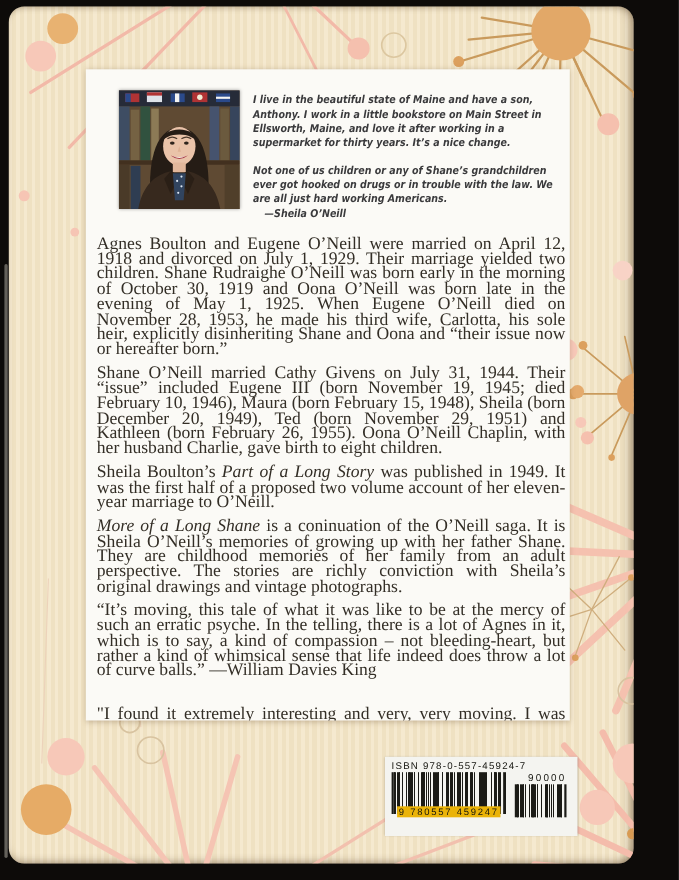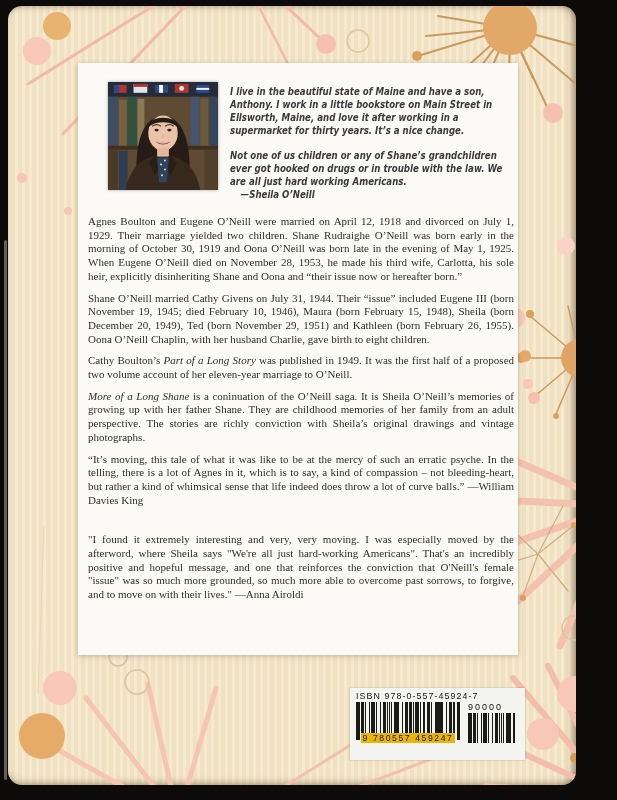--- a/index.html
+++ b/index.html
@@ -17,42 +17,42 @@
          box-shadow:0 1px 5px rgba(110,80,50,.35);overflow:hidden;}
   .intro-row{display:flex;gap:12px;padding:19px 0 0 30px;}
   .photo{flex:0 0 110px;width:110px;height:108px;box-shadow:0 0 3px rgba(0,0,0,.35);}
   .photo svg{display:block;width:110px;height:108px;}
   .hw-wrap{width:288px;padding-top:3px;}
   .hw-inner{width:326px;transform:scaleX(0.88);transform-origin:0 0;
             font-family:"DejaVu Sans",sans-serif;font-style:italic;font-weight:bold;
             font-size:9.8px;line-height:13px;color:#3a3a3c;letter-spacing:0;}
   .hw-inner p{margin:0 0 12px 0;}
   .hw-inner p.sig{margin:0;padding-left:12px;}
-  .body-text{padding:14px 4px 0 10px;font-size:11px;line-height:13.7px;color:#332e26;}
+  .body-text{padding:14px 4px 0 10px;font-size:16px;line-height:13.7px;color:#332e26;}
   .bpara{margin:0 0 8px 0;text-align:justify;}
   .bpara i{font-style:italic;}
   .bpara.quote{margin-top:8px;}
   .bpara.quote + .bpara.quote{margin-top:26px;}
 
   
   .barcode{position:absolute;left:342px;top:682px;width:175px;height:72px;background:#f4f4f0;
            box-sizing:border-box;padding:3px 6px 0 6px;box-shadow:0 0 2px rgba(0,0,0,.25);
            font-family:Liberation Sans, sans-serif;color:#15150f;}
   .isbn-line{font-size:8.8px;letter-spacing:1.1px;white-space:nowrap;}
   .bars-row{display:flex;align-items:flex-start;gap:8px;margin-top:1px;}
   .main-group{width:104px;}
   .bars{border-left:2px solid #1b1b16;border-right:2px solid #1b1b16;
         background-image:
           repeating-linear-gradient(90deg,#1b1b16 0 1px,transparent 1px 3px,#1b1b16 3px 6px,transparent 6px 7px,#1b1b16 7px 8px,transparent 8px 11px),
           repeating-linear-gradient(90deg,#1b1b16 0 2px,transparent 2px 5px,#1b1b16 5px 6px,transparent 6px 13px);}
   .bars.main{height:38px;}
   .digits{font-size:8.6px;letter-spacing:1.6px;background:#eab308;width:fit-content;
           margin:-7px auto 0 auto;padding:0 2px;white-space:nowrap;}
   .addon-group{width:47px;}
-  .addon-label{font-size:9px;letter-spacing:2px;text-align:left;white-space:nowrap;}
+  .addon-label{font-size:9px;letter-spacing:2px;text-align:right;white-space:nowrap;}
   .bars.addon{height:30px;margin-top:1px;}
 </style>
 </head>
 <body>
 
 <div class="scene">
   <div class="page-edge"></div>
 
   <div class="cover">
 
@@ -224,21 +224,21 @@
             <p>I live in the beautiful state of Maine and have a son, Anthony.  I work in a little bookstore on Main Street in Ellsworth, Maine, and love it after working in a supermarket for thirty years.  It’s a nice change.</p>
             <p style="margin-bottom:0">Not one of us children or any of Shane’s grandchildren ever got hooked on drugs or in trouble with the law.  We are all just hard working Americans.</p>
             <p class="sig">—Sheila O’Neill</p>
           </div>
         </div>
       </div>
 
       <div class="body-text">
           <p class="bpara"><span>Agnes Boulton and Eugene O’Neill were married on April 12, 1918 and divorced on July 1, 1929.  Their marriage yielded two children.  Shane Rudraighe O’Neill was born early in the morning of October 30, 1919 and Oona O’Neill was born late in the evening of May 1, 1925.  When Eugene O’Neill died on November 28, 1953, he made his third wife, Carlotta, his sole heir, explicitly disinheriting Shane and Oona and “their issue now or hereafter born.”</span></p>
           <p class="bpara"><span>Shane O’Neill married Cathy Givens on July 31, 1944.  Their “issue” included Eugene III (born November 19, 1945; died February 10, 1946), Maura (born February 15, 1948), Sheila (born December 20, 1949), Ted (born November 29, 1951) and Kathleen (born February 26, 1955).  Oona O’Neill Chaplin, with her husband Charlie, gave birth to eight children.</span></p>
-          <p class="bpara"><span>Cathy Boulton’s </span><i>Part of a Long Story</i><span> was published in 1949.  It was the first half of a proposed two volume account of her eleven-year marriage to O’Neill.</span></p>
+          <p class="bpara"><span>Sheila Boulton’s </span><i>Part of a Long Story</i><span> was published in 1949.  It was the first half of a proposed two volume account of her eleven-year marriage to O’Neill.</span></p>
           <p class="bpara"><i>More of a Long Shane</i><span> is a coninuation of the O’Neill saga.  It is Sheila O’Neill’s memories of growing up with her father Shane. They are childhood memories of her family from an adult perspective. The stories are richly conviction with Sheila’s original drawings and vintage photographs.</span></p>
           <p class="bpara quote"><span>“It’s moving, this tale of what it was like to be at the mercy of such an erratic psyche. In the telling, there is a lot of Agnes in it, which is to say, a kind of compassion – not bleeding-heart, but rather a kind of whimsical sense that life indeed does throw a lot of curve balls.”  —William Davies King</span></p>
           <p class="bpara quote"><span>"I found it extremely interesting and very, very moving. I was especially moved by the afterword, where Sheila says "We're all just hard-working Americans". That's an incredibly positive and hopeful message, and one that reinforces the conviction that O'Neill's female "issue" was so much more grounded, so much more able to overcome past sorrows, to forgive, and to move on with their lives."  —Anna Airoldi</span></p>
         </div>
     </div>
 
     <div class="barcode">
       <div class="isbn-line">ISBN 978-0-557-45924-7</div>
       <div class="bars-row">
         <div class="main-group">

